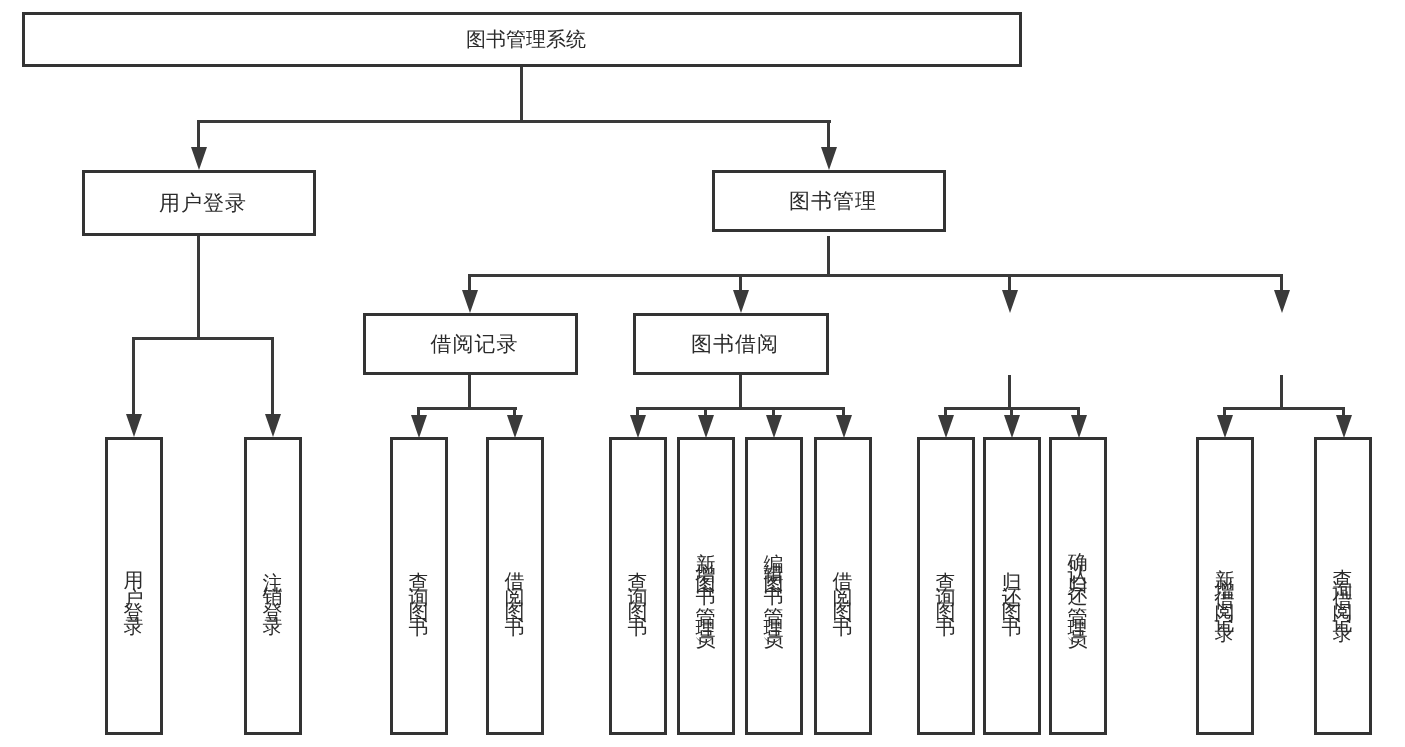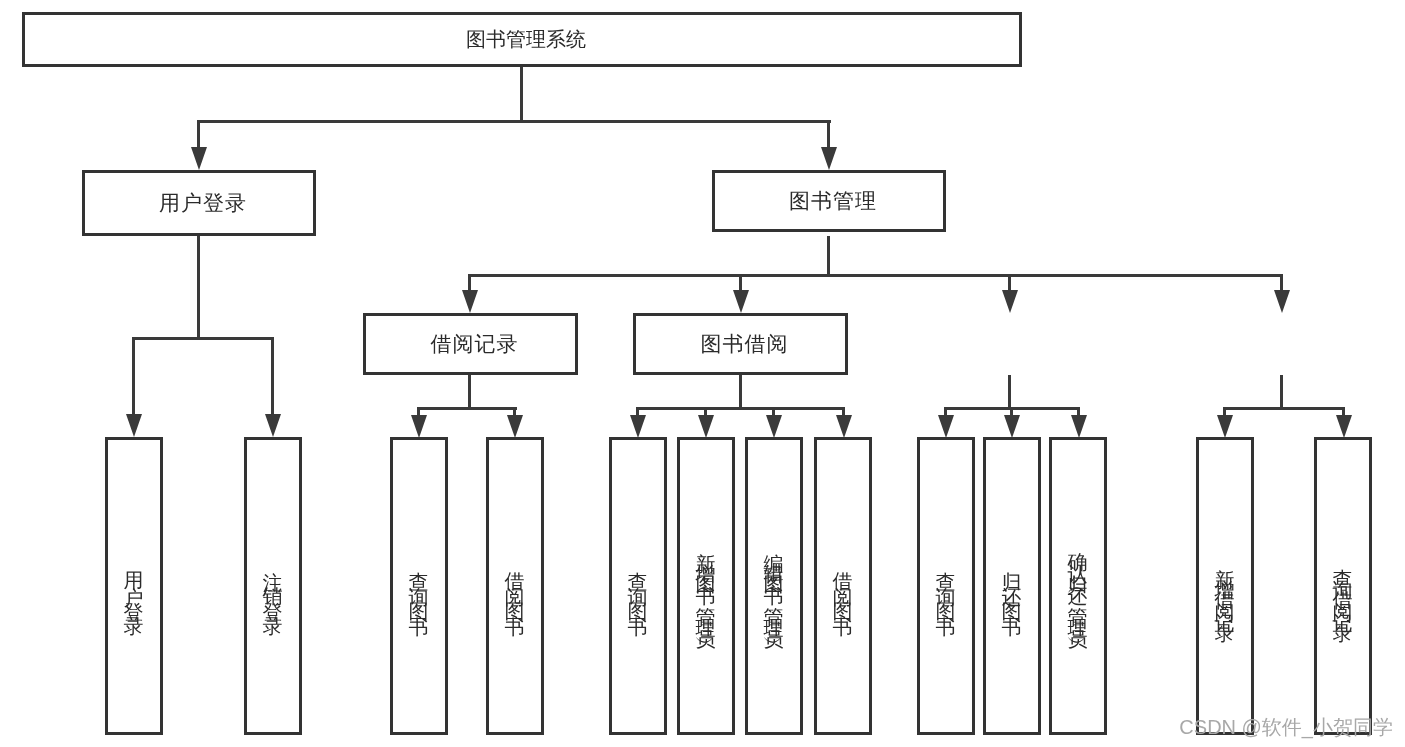--- a/index.html
+++ b/index.html
@@ -23,21 +23,21 @@
     text-align:center;
     padding-left:8px;
   }
   .h-node{ font-size:21px; letter-spacing:1px; }
   .root-node{ left:22px; top:12px; width:1000px; height:55px; font-size:20px; }
   
   .n-l1a{ left:82px;  top:170px; width:234px; height:66px; }
   .n-l1b{ left:712px; top:170px; width:234px; height:62px; }
   
   .n-l2a{ left:363px;  top:313px; width:215px; height:62px; }
-  .n-l2b{ left:633px;  top:313px; width:215px; height:62px; }
+  .n-l2b{ left:633px;  top:313px; width:196px; height:62px; }
   .n-l2c{ left:902px;  top:313px; width:215px; height:62px; }
   .n-l2d{ left:1172px; top:313px; width:219px; height:62px; }
   
   .vnode{
     position:absolute;
     top:437px; height:298px; width:58px;
     box-sizing:border-box;
     border:3px solid #333333;
     background:#ffffff;
     display:flex; align-items:center; justify-content:center;
@@ -193,15 +193,14 @@
   <div class="vnode len9 v11">
       <span>确认归还（管理员）</span>
     </div>
   <div class="vnode len6 v12">
       <span>新增借阅记录</span>
     </div>
   <div class="vnode len6 v13">
       <span>查询借阅记录</span>
     </div>
 
-  <div class="watermark">CSDN @软件_小贺同学</div>
 
 </div>
 
 </body></html>

